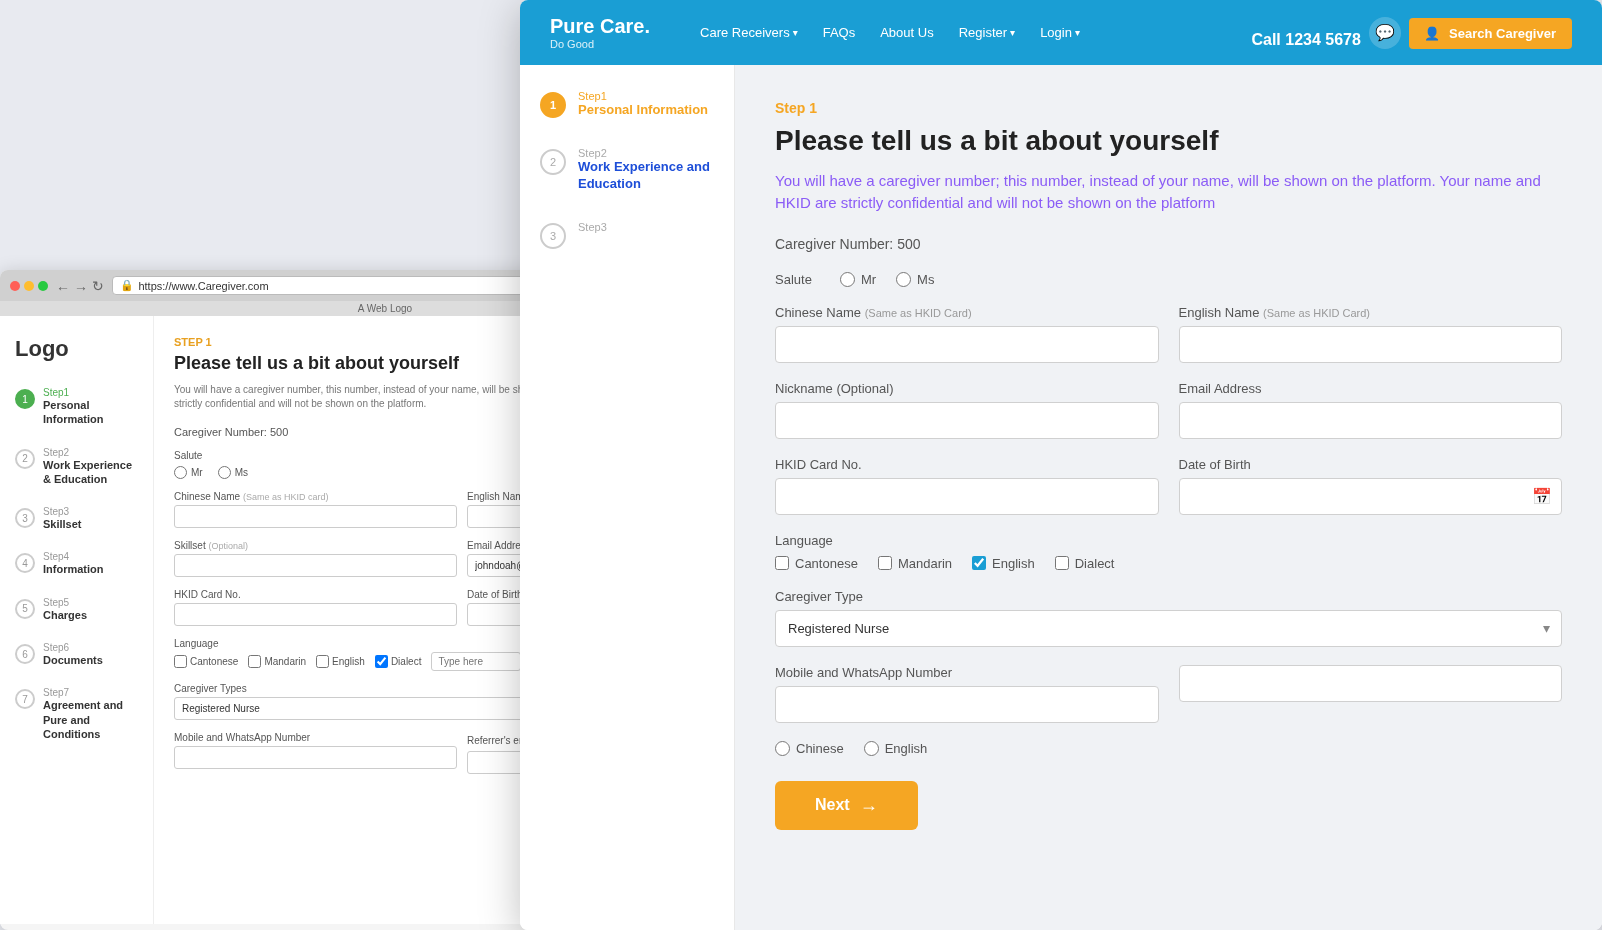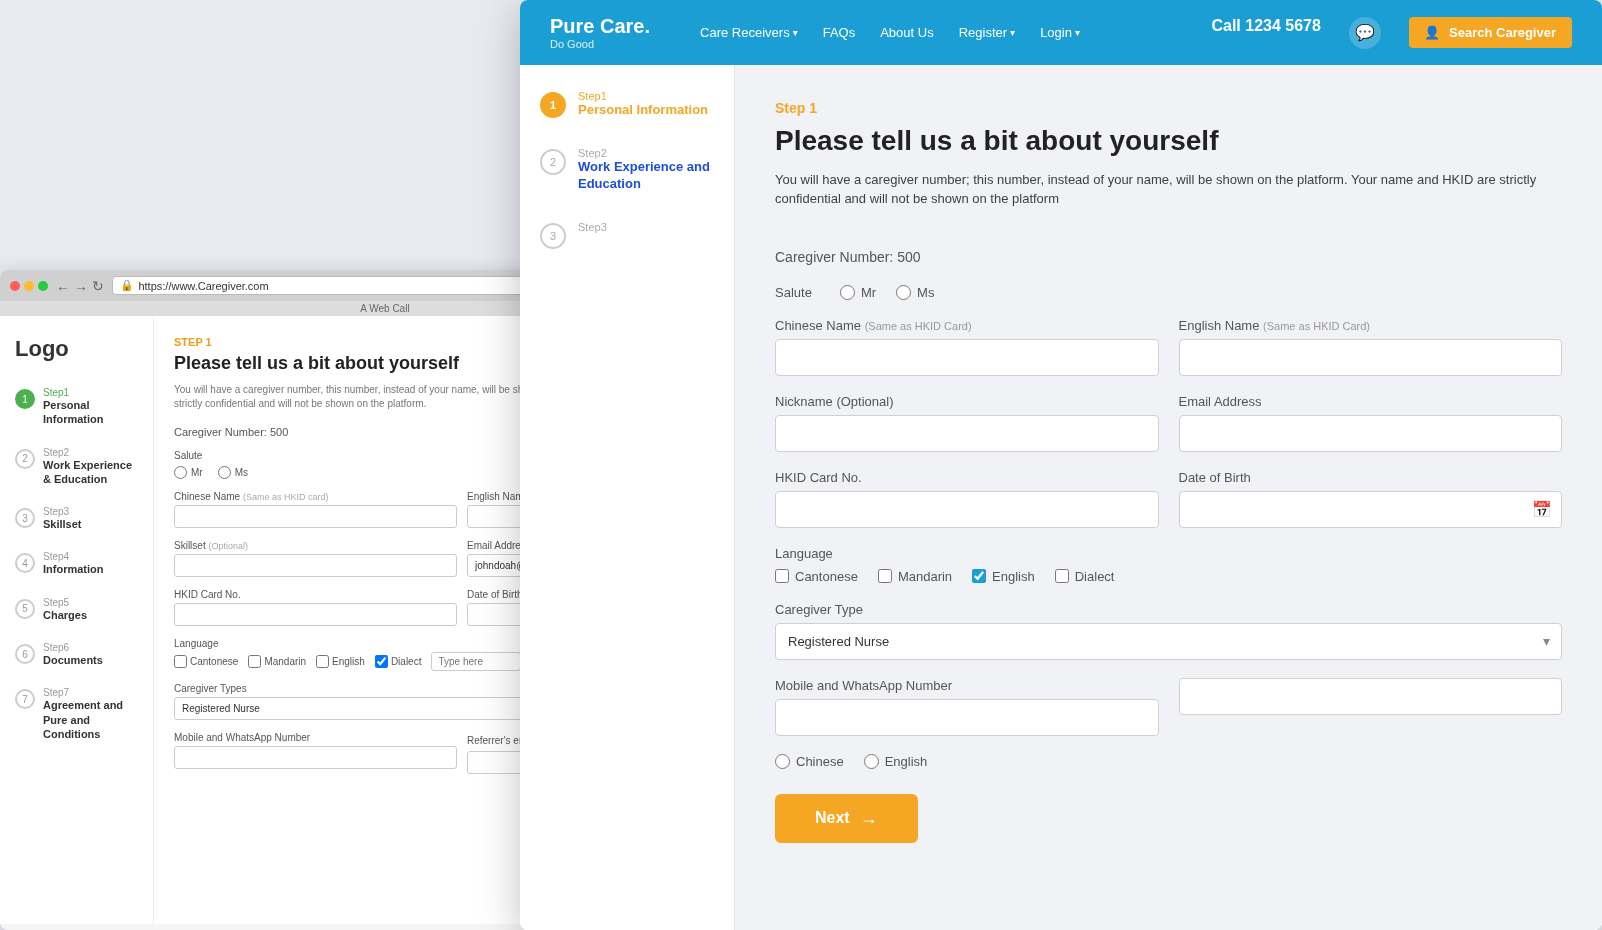--- a/index.html
+++ b/index.html
@@ -140,21 +140,21 @@
       align-items: center;
       gap: 30px;
       flex-shrink: 0;
     }
     .nav-brand { color: white; }
     .nav-brand-name { font-size: 20px; font-weight: bold; }
     .nav-brand-tagline { font-size: 11px; opacity: 0.85; }
     .nav-links { display: flex; gap: 25px; margin-left: 20px; }
     .nav-link { color: white; font-size: 13px; text-decoration: none; display: flex; align-items: center; gap: 3px; }
     .nav-chevron { font-size: 10px; }
-    .nav-right { margin-left: auto; display: flex; align-items: flex-start; gap: 28px; }
+    .nav-right { margin-left: auto; display: flex; align-items: flex-end; gap: 8px; }
     .nav-phone { color: white; font-size: 16px; font-weight: bold; }
     .nav-whatsapp-icon {
       width: 32px; height: 32px; background: rgba(255,255,255,0.2);
       border-radius: 50%; display: flex; align-items: center; justify-content: center;
       color: white; font-size: 16px;
     }
     .nav-search-btn {
       background: #f5a623; color: white; border: none; border-radius: 4px;
       padding: 8px 16px; font-size: 13px; font-weight: bold; cursor: pointer;
       display: flex; align-items: center; gap: 8px;
@@ -187,21 +187,21 @@
 
     
     .form-panel {
       flex: 1;
       background: #f0f2f5;
       padding: 35px 40px;
       overflow-y: auto;
     }
     .form-step-label { color: #f5a623; font-size: 14px; font-weight: bold; margin-bottom: 8px; }
     .form-title { font-size: 28px; font-weight: bold; color: #222; margin-bottom: 12px; line-height: 1.2; }
-    .form-desc { font-size: 13px; color: #404040; margin-bottom: 40px; line-height: 1.5; }
+    .form-desc { font-size: 15px; color: #8b5cf6; margin-bottom: 21px; line-height: 1.5; }
     .caregiver-num { font-size: 14px; color: #555; margin-bottom: 20px; }
     .field-row { display: flex; gap: 20px; margin-bottom: 18px; }
     .field-col { flex: 1; }
     .field-label {
       font-size: 13px; color: #555; margin-bottom: 6px; display: block; font-weight: 500;
     }
     .field-label-note { font-size: 11px; color: #999; font-weight: normal; }
     .form-input {
       width: 100%; border: 1px solid #d0d0d0; border-radius: 4px;
       padding: 10px 12px; font-size: 13px; color: #333; background: white;
@@ -265,21 +265,21 @@
       <span>←</span>
       <span>→</span>
       <span>↻</span>
     </div>
     <div class="browser-url-bar">
       <span>🔒</span>
       <span>https://www.Caregiver.com</span>
     </div>
     <span class="browser-menu-icon">☰</span>
   </div>
-  <div class="browser-page-label">A Web Call</div>
+  <div class="browser-page-label">A Web Logo</div>
   <div class="browser-content">
 
     <div class="small-sidebar">
       <div class="small-logo">Logo</div>
 
       <div id="small-steps-container">
           <div class="small-step-item active">
       <div class="small-step-circle active">1</div>
       <div class="small-step-text">
         <div class="small-step-label">Step1</div>

